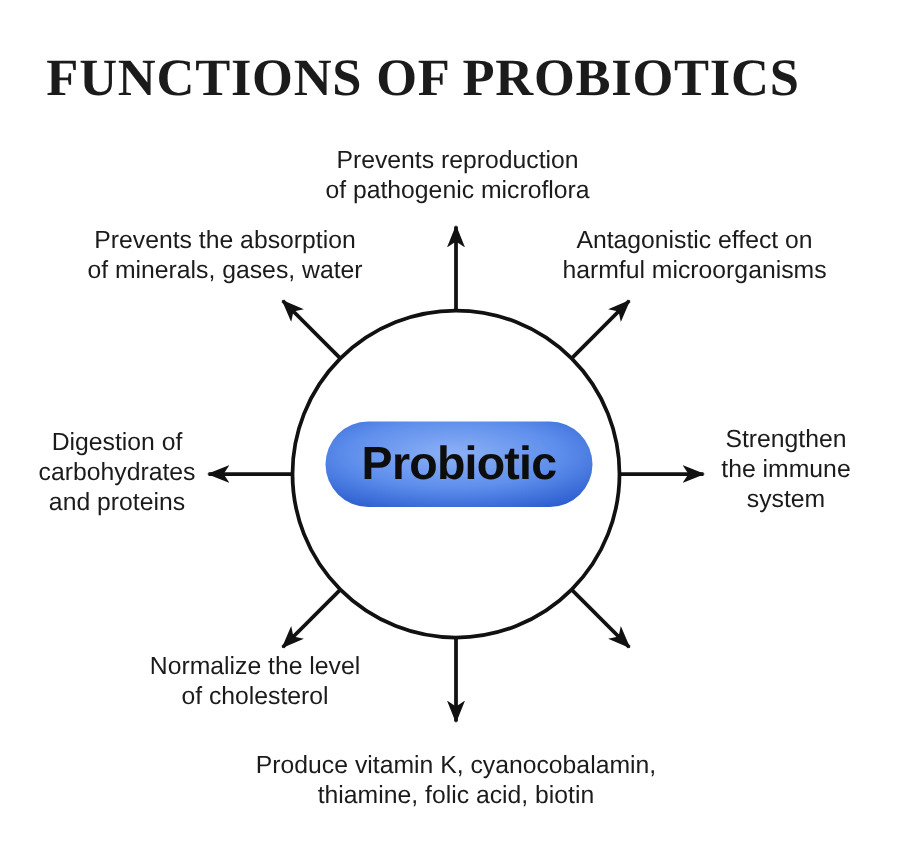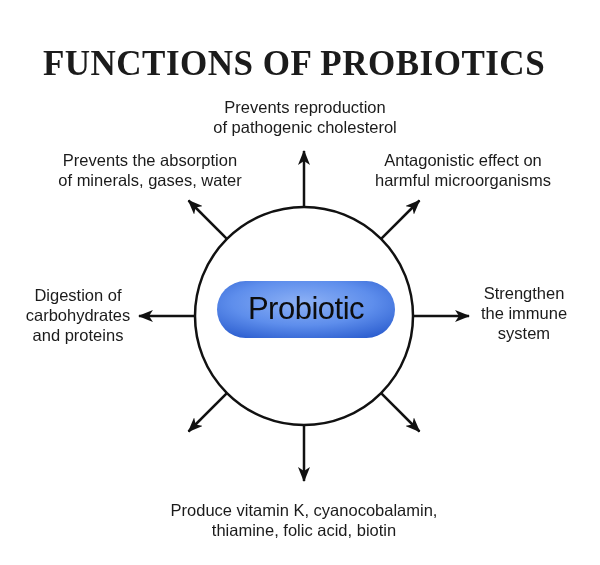--- a/index.html
+++ b/index.html
@@ -6,41 +6,41 @@
   .stage {
     position:relative; width:600px; height:565px;
     background:#ffffff; overflow:hidden;
     font-family:"Liberation Sans", sans-serif;
   }
   .title {
     position:absolute; left:0; top:26px; width:556px;
     text-align:center;
     font-family:"Liberation Serif", serif;
     font-weight:bold; font-size:35px; line-height:44px;
-    letter-spacing:0.5px; color:#1b1b1b; margin:16px;
+    letter-spacing:0.5px; color:#1b1b1b; margin:4px;
   }
   .diagram-svg { position:absolute; left:0; top:0; }
   .fn-label {
     position:absolute;
     font-size:16.5px; line-height:20px;
     color:#1b1b1b; text-align:center;
     white-space:pre-line;
   }
   .lbl-top          { left:145px; top:97px;  width:320px; }
   .lbl-top-left     { left:10px;  top:150px; width:280px; }
   .lbl-top-right    { left:322px; top:150px; width:282px; }
   .lbl-left         { left:-5px;  top:285px; width:166px; }
   .lbl-right        { left:444px; top:283px; width:160px; }
   .lbl-bottom-left  { left:62px;  top:434px; width:216px; }
   .lbl-bottom-right { left:337px; top:434px; width:216px; }
   .lbl-bottom       { left:133px; top:460px; width:342px;margin-top:40px; }
   .pill-label {
     position:absolute; left:217px; top:280px; width:178px; height:58px;
     display:flex; align-items:center; justify-content:center;
-    font-weight:normal; font-size:31px; letter-spacing:-0.5px;
+    font-weight:bold; font-size:31px; letter-spacing:-0.5px;
     color:#0d0d0d;
   }
 </style>
 </head>
 <body>
 
 <div class="stage">
 
   <h1 class="title">FUNCTIONS OF PROBIOTICS</h1>
 
@@ -67,27 +67,29 @@
       <line x1="195" y1="316" x2="139" y2="316" marker-end="url(#ah)"></line>
       <line x1="226.9" y1="238.9" x2="188.5" y2="200.5" marker-end="url(#ah)"></line>
     </g>
 
     <rect x="217" y="281" width="178" height="57" rx="28.5" ry="28.5" fill="url(#pillGrad)"></rect>
   </svg>
 
   <div class="pill-label">Probiotic</div>
 
   <div class="fn-label lbl-top">Prevents reproduction
-of pathogenic cholesterol</div>
+of pathogenic microflora</div>
   <div class="fn-label lbl-top-left">Prevents the absorption
 of minerals, gases, water</div>
   <div class="fn-label lbl-top-right">Antagonistic effect on
 harmful microorganisms</div>
   <div class="fn-label lbl-left">Digestion of
 carbohydrates
 and proteins</div>
   <div class="fn-label lbl-right">Strengthen
 the immune
 system</div>
+  <div class="fn-label lbl-bottom-left">Normalize the level
+of cholesterol</div>
   <div class="fn-label lbl-bottom">Produce vitamin K, cyanocobalamin,
 thiamine, folic acid, biotin</div>
 
 </div>
 
 </body></html>

